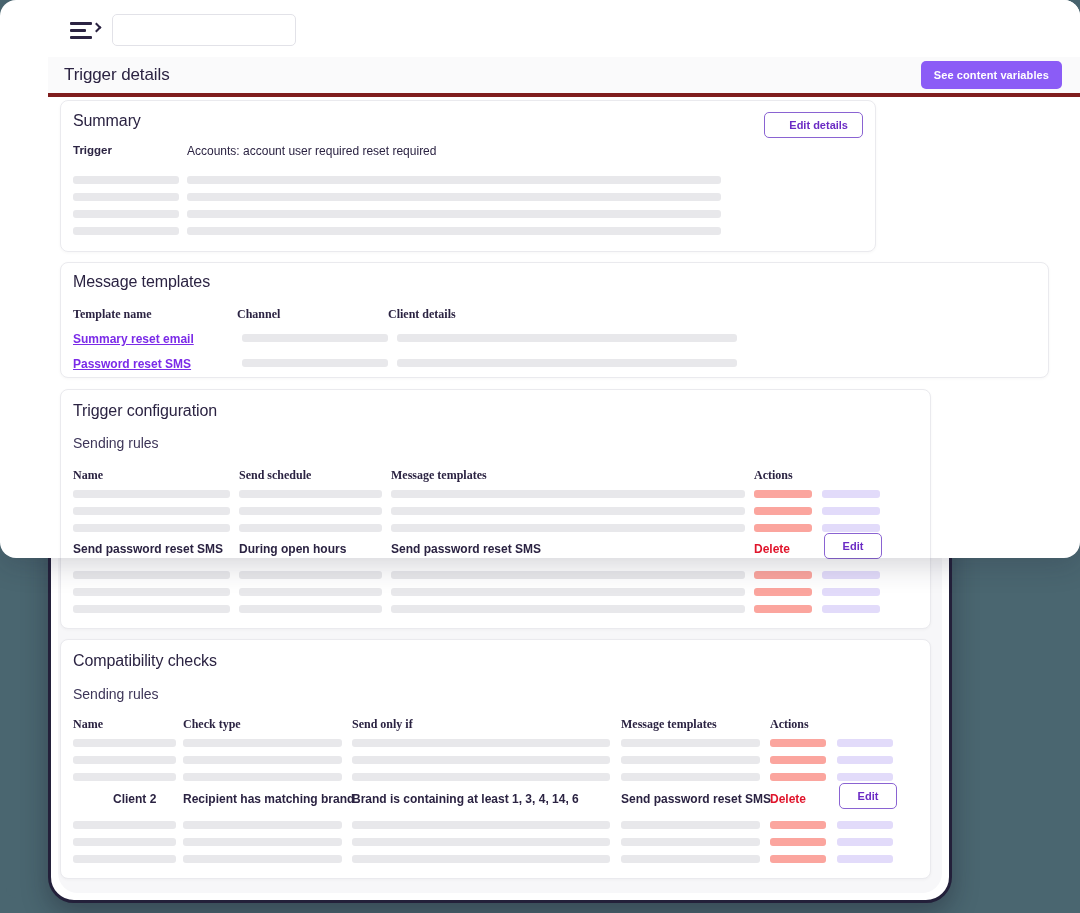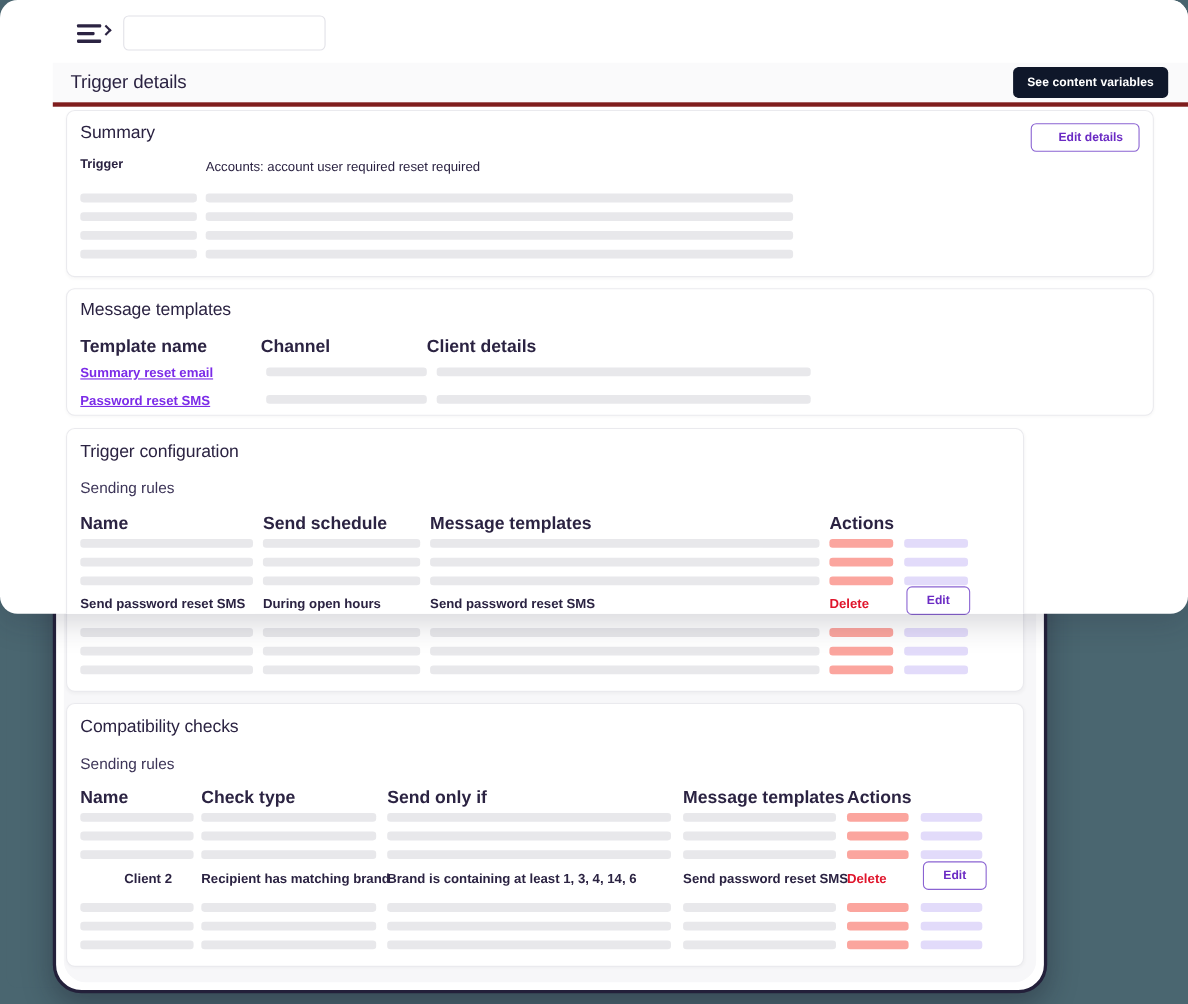--- a/index.html
+++ b/index.html
@@ -94,21 +94,21 @@
     border-bottom: 4px solid #7f1d1d;
     display: flex; align-items: center;
     padding: 0 18px 0 16px;
   }
   .page-title {
     font-size: 17px; color: #2b2342; font-weight: 400;
     letter-spacing: -0.1px;
   }
   .btn-primary {
     margin-left: auto;
-    background: #0f172a; color: #fff;
+    background: #8b5cf6; color: #fff;
     border: none; border-radius: 5px;
     font-size: 11px; font-weight: bold;
     padding: 8px 13px; cursor: pointer;
     font-family: "Liberation Sans", sans-serif;
     letter-spacing: 0.1px;
     text-align: right;
   }
 
   
   .card {
@@ -119,21 +119,21 @@
     box-shadow: 0 1px 3px rgba(40,40,60,0.04);
   }
   .card-title {
     font-size: 16px; color: #2b2342; font-weight: 400;
     letter-spacing: -0.1px;
   }
   .sub-title {
     font-size: 14px; color: #3d3558; font-weight: 400;
   }
   .col-head {
-    font-size: 16px; color: #2b2342; font-weight: bold;
+    font-size: 12px; color: #2b2342; font-weight: bold; font-family: Liberation Serif, serif;
   }
   .cell {
     font-size: 12px; color: #2b2342; font-weight: bold;
   }
   .label-bold { font-size: 11.5px; color: #2b2342; font-weight: bold; }
   .val-text { font-size: 12px; color: #2b2342; }
 
   .link {
     font-size: 12px; color: #7B2BE8; font-weight: bold;
     text-decoration: underline; cursor: pointer;
@@ -295,21 +295,21 @@
         <div class="chev"></div>
       </div>
       <input class="omnibox" type="text" value="" placeholder="" style="">
     </div>
 
     <div class="page-header">
       <div class="page-title">Trigger details</div>
       <button class="btn-primary">See content variables</button>
     </div>
 
-    <div class="card" style="left:60px; top:100px; width:989px; height:152px;">
+    <div class="card" style="left:60px; top:100px; width:816px; height:152px;">
       <div class="abs card-title" style="left:12px; top:11px;">Summary</div>
       <button class="btn-outline abs" style="right:12px; top:11px;padding-left:24px;">Edit details</button>
 
       <div class="abs label-bold" style="left:12px; top:43px;">Trigger</div>
       <div class="abs val-text" style="left:126px; top:43px;">Accounts: account user required reset required</div>
 
       <div class="abs sk" style="left:12px;  top:75px; width:106px;"></div>
       <div class="abs sk" style="left:126px; top:75px; width:534px;"></div>
       <div class="abs sk" style="left:12px;  top:92px; width:106px;"></div>
       <div class="abs sk" style="left:126px; top:92px; width:534px;"></div>

